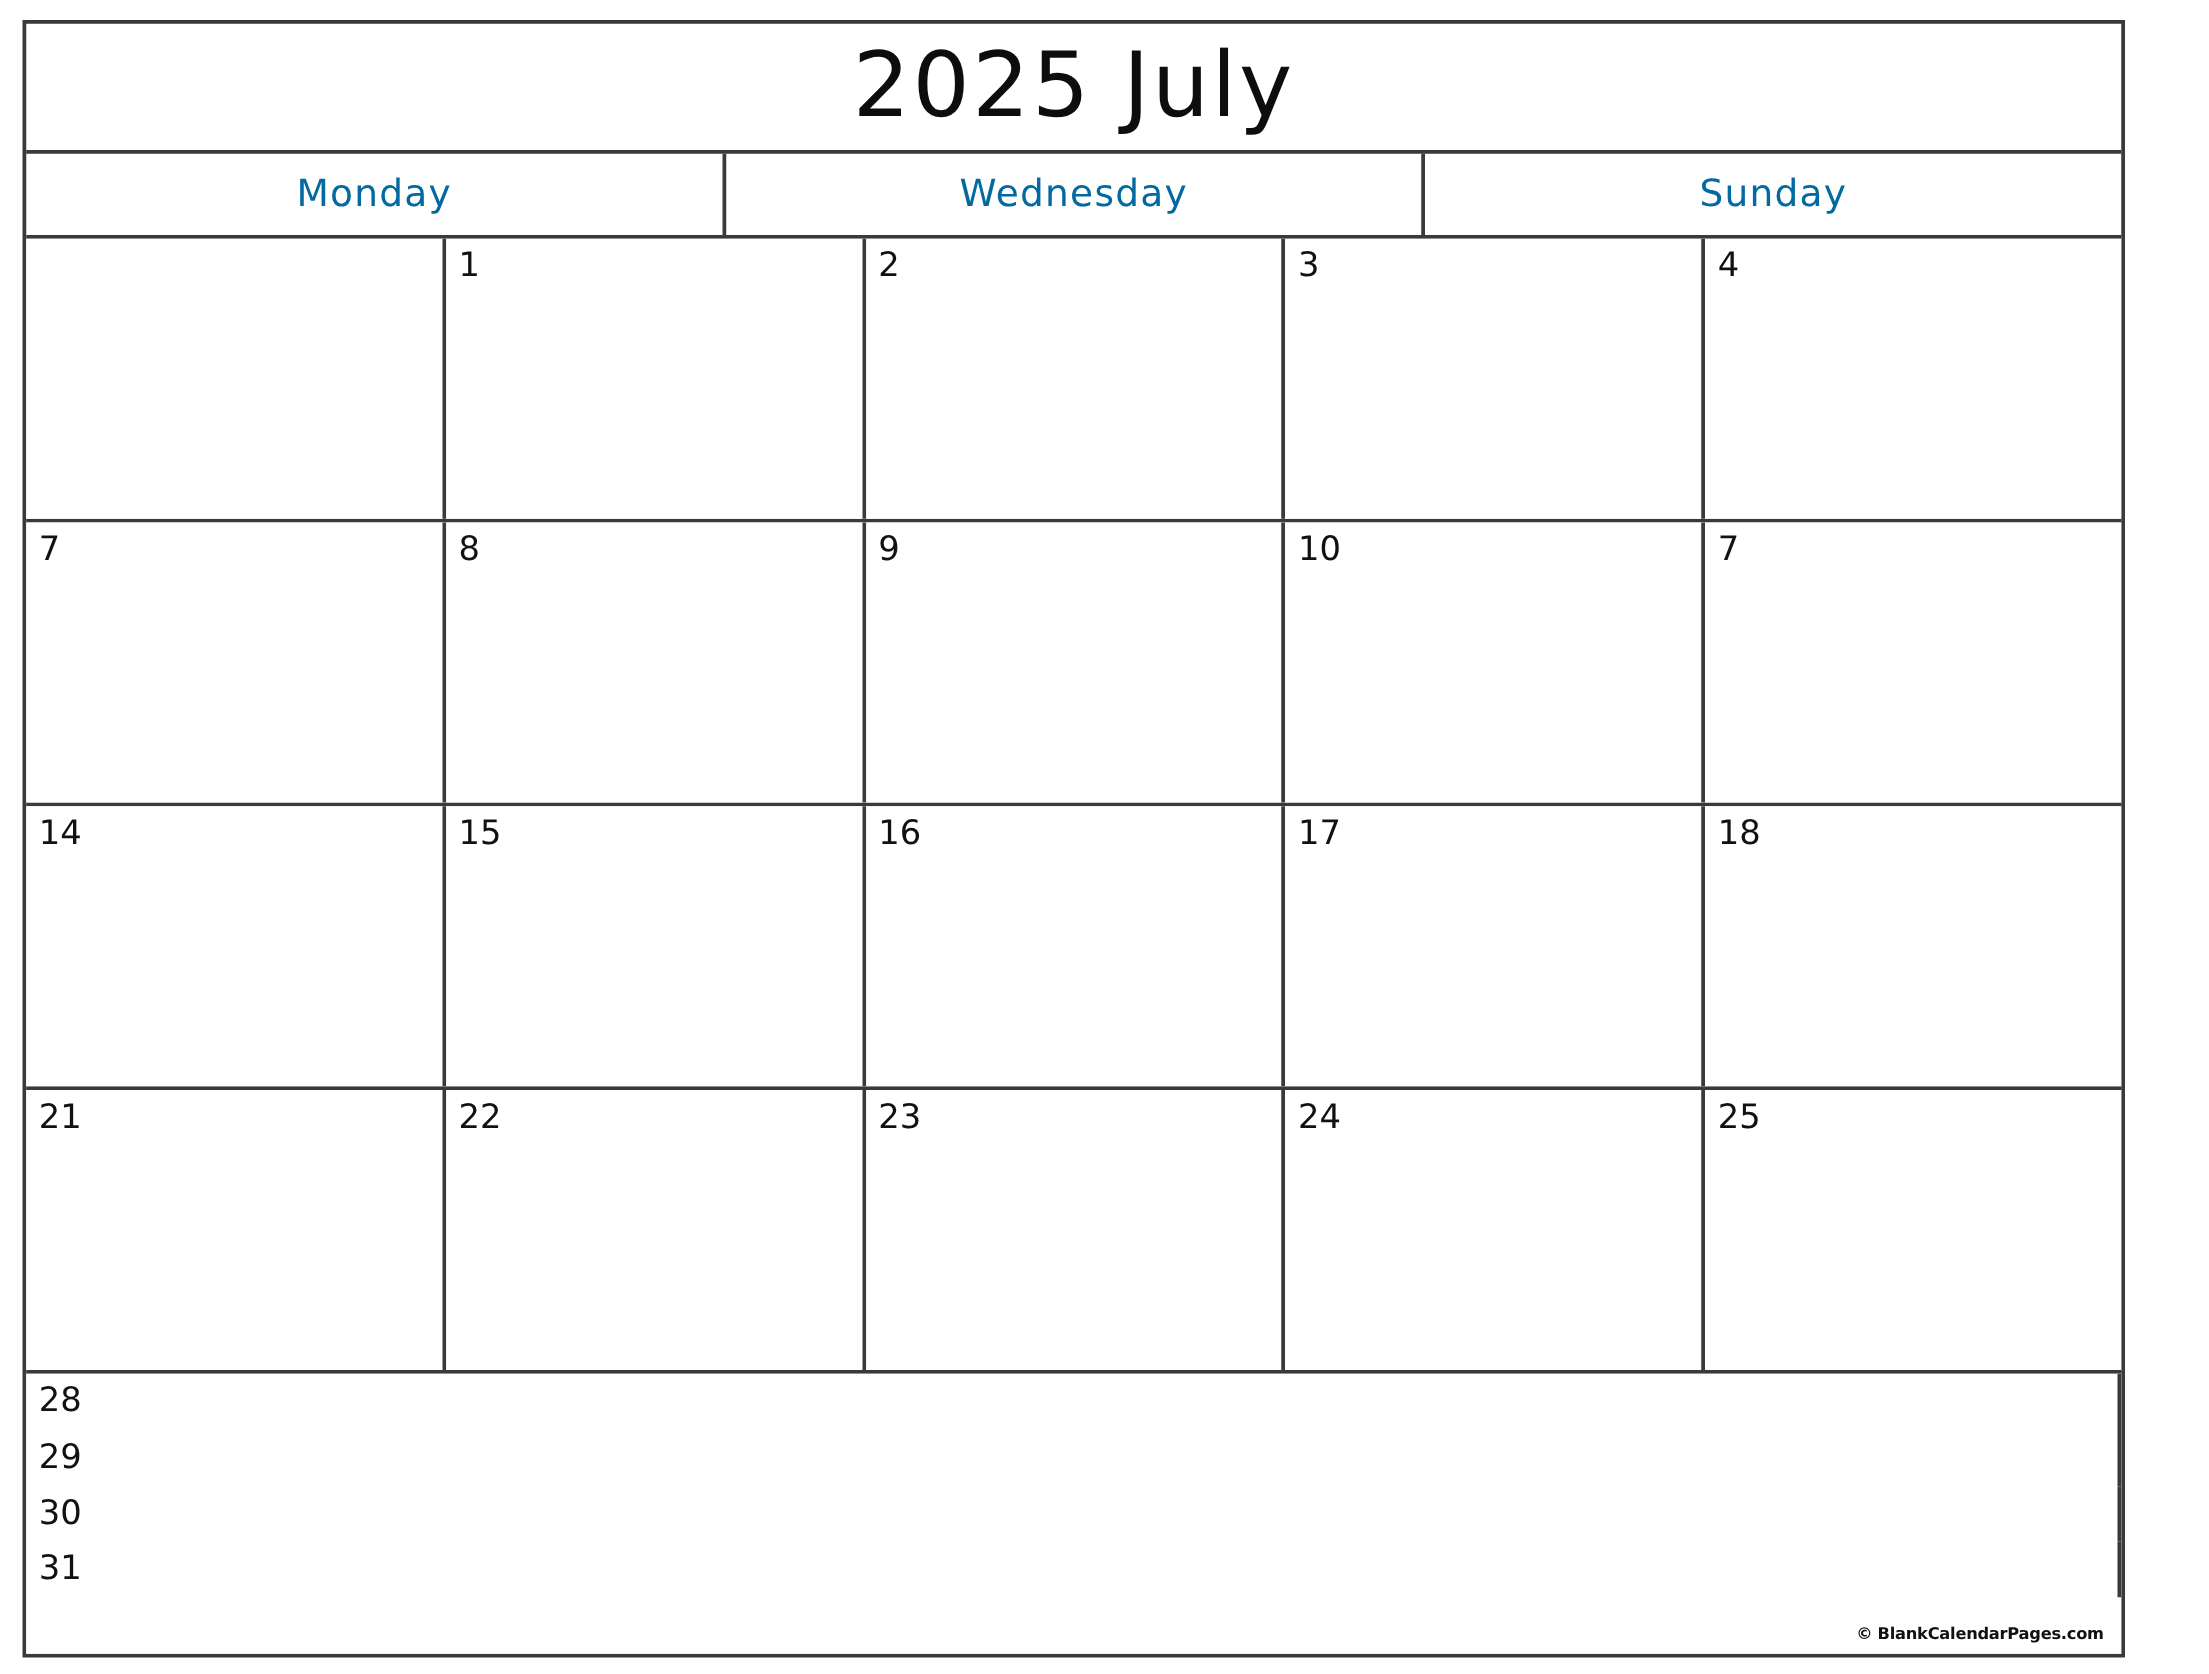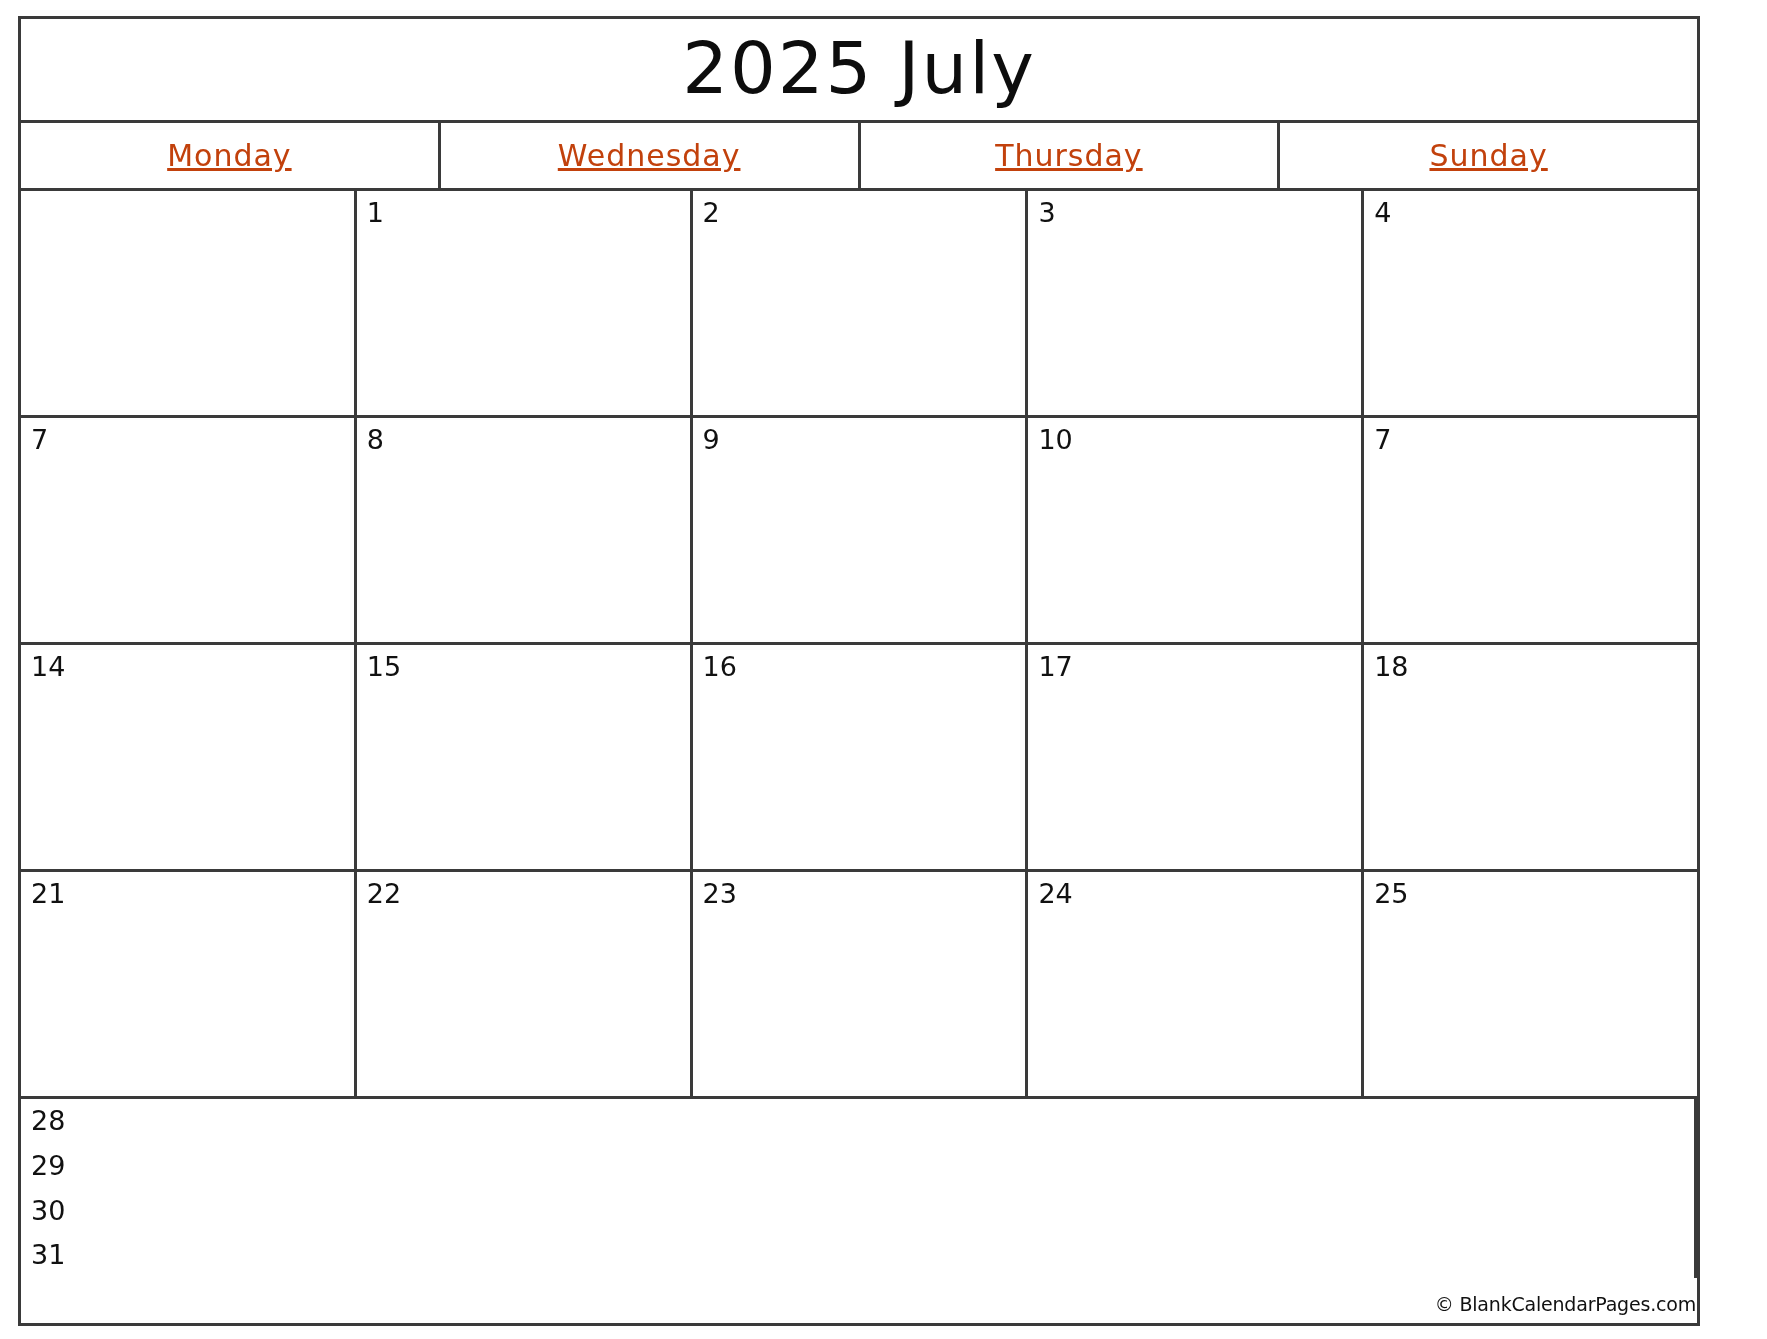--- a/index.html
+++ b/index.html
@@ -65,23 +65,22 @@
     border-bottom: 3px solid #3a3a3a;
   }
   .weekday-cell {
     flex: 1 1 0;
     box-sizing: border-box;
     border-right: 3px solid #3a3a3a;
     display: flex;
     align-items: center;
     justify-content: center;
     font-size: 30px;
-    color: #c2410c;
+    color: #0369a1;
     letter-spacing: 1px;
-    text-decoration: underline;
   }
   .weekday-cell:last-child {
     border-right: none;
   }
 
   
   .weeks {
     flex: 1 1 auto;
     display: flex;
     flex-direction: column;
@@ -115,43 +114,42 @@
     line-height: 1;
     display: inline-block;
   }
   .day-cell.empty .day-number {
     visibility: hidden;
   }
 
   
   .credit {
     position: absolute;
-    right: 1px;
+    right: 14px;
     bottom: 8px;
-    font-size: 19px;
-    font-weight: normal;
+    font-size: 13px;
+    font-weight: bold;
     color: #111111;
     letter-spacing: -0.2px;
     white-space: nowrap;
   }
 </style>
 </head>
 <body>
 
 <div class="calendar-page">
   <div class="calendar-frame">
 
     <div class="title-row">
       <div class="title-text">2025 July</div>
     </div>
 
     <div class="weekday-row">
       <div class="weekday-cell">Monday</div>
       <div class="weekday-cell">Wednesday</div>
-      <div class="weekday-cell">Thursday</div>
       <div class="weekday-cell">Sunday</div>
     </div>
 
     <div class="weeks">
 
       <div class="week-row">
         <div class="day-cell empty">
           <span class="day-number"></span>
         </div>
         <div class="day-cell">

